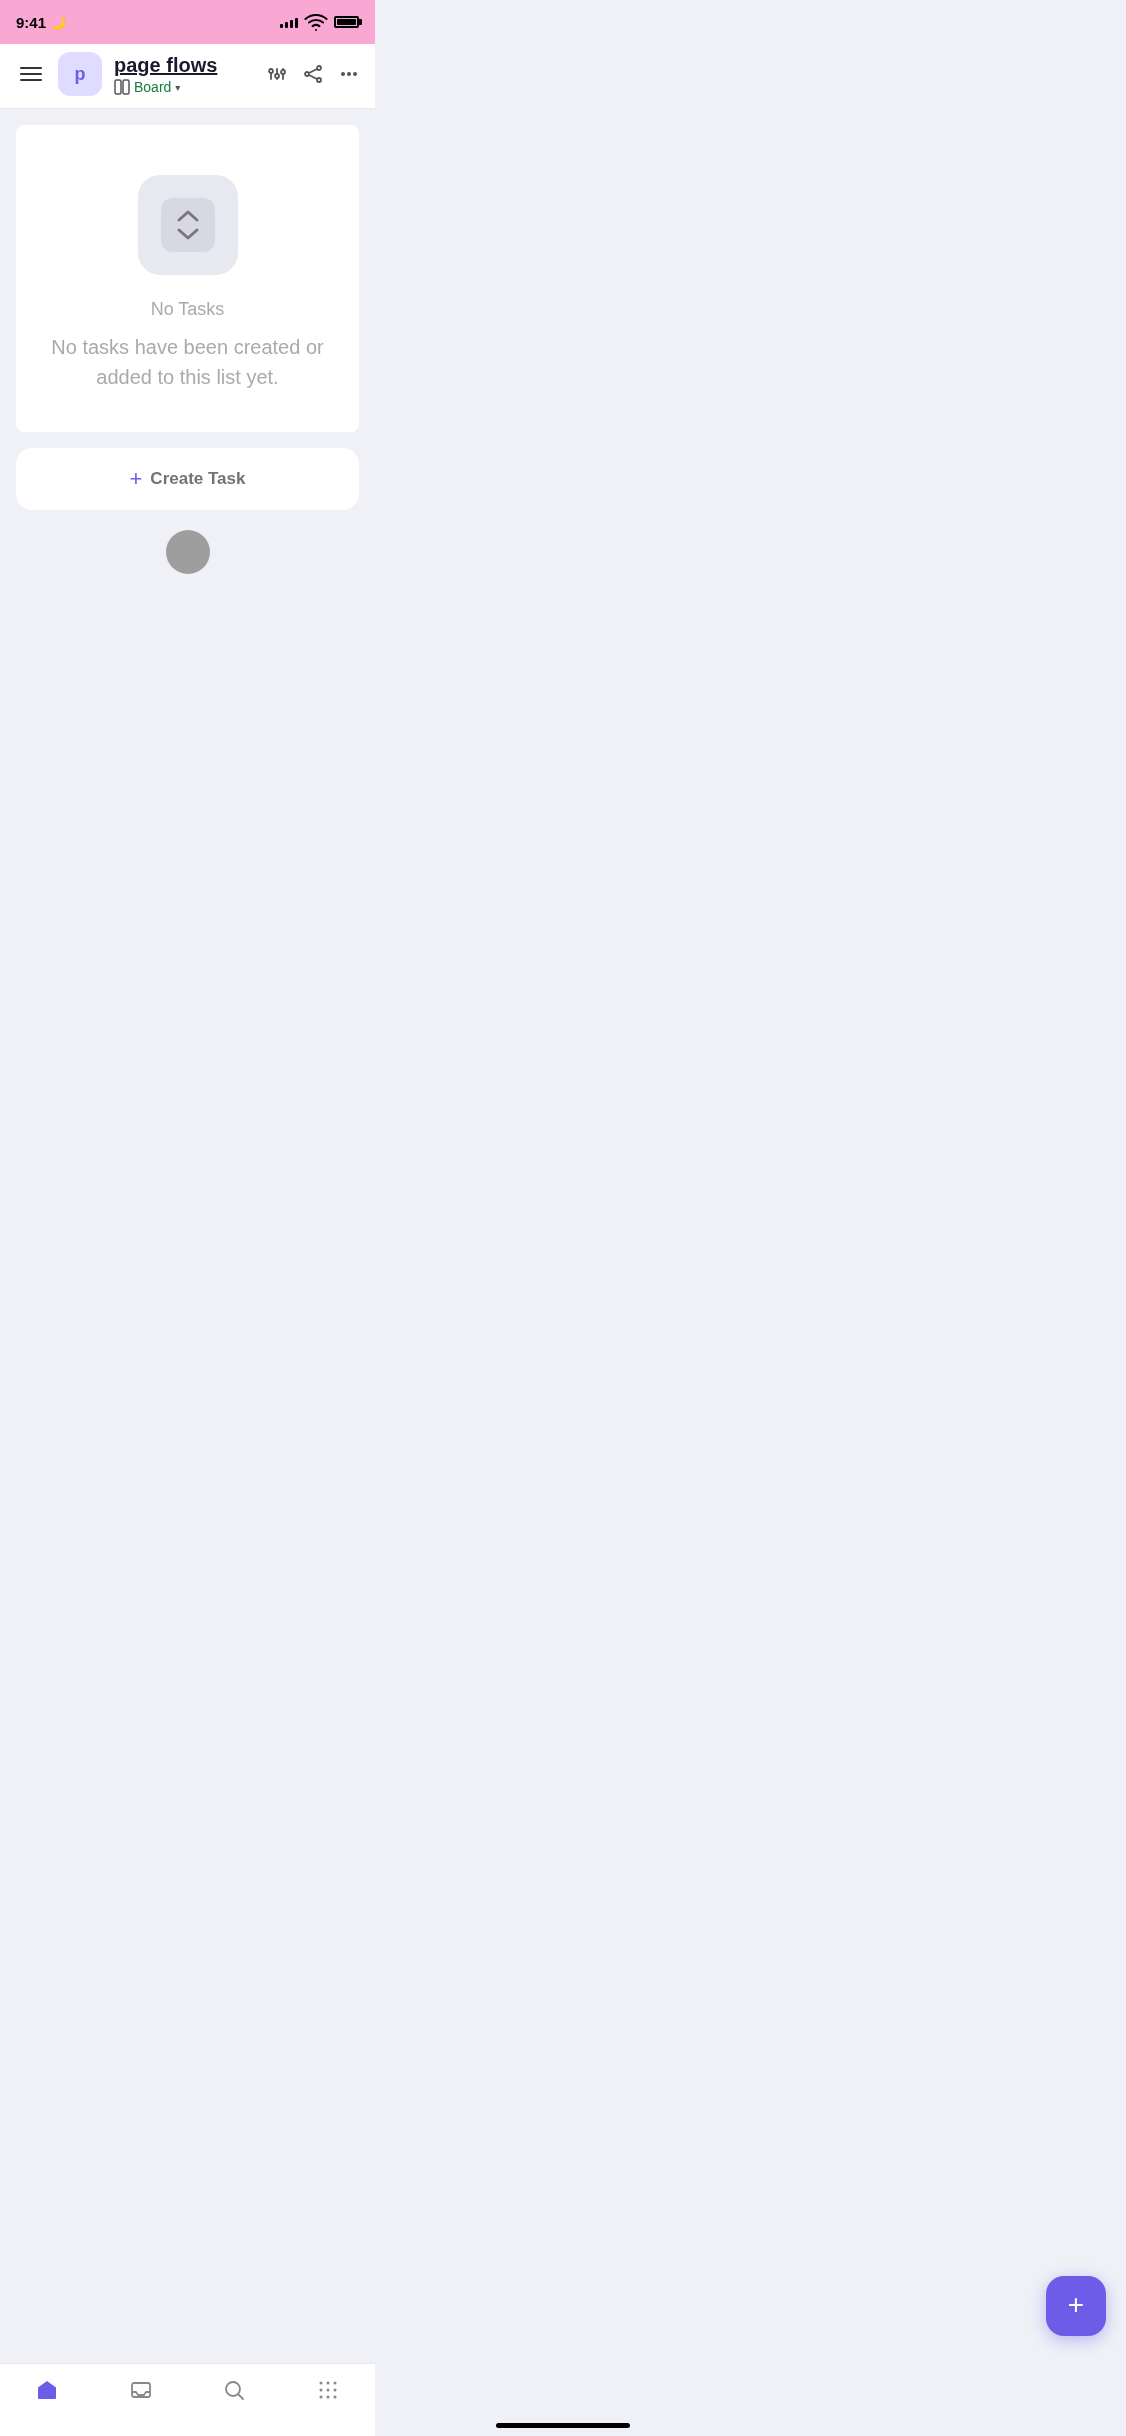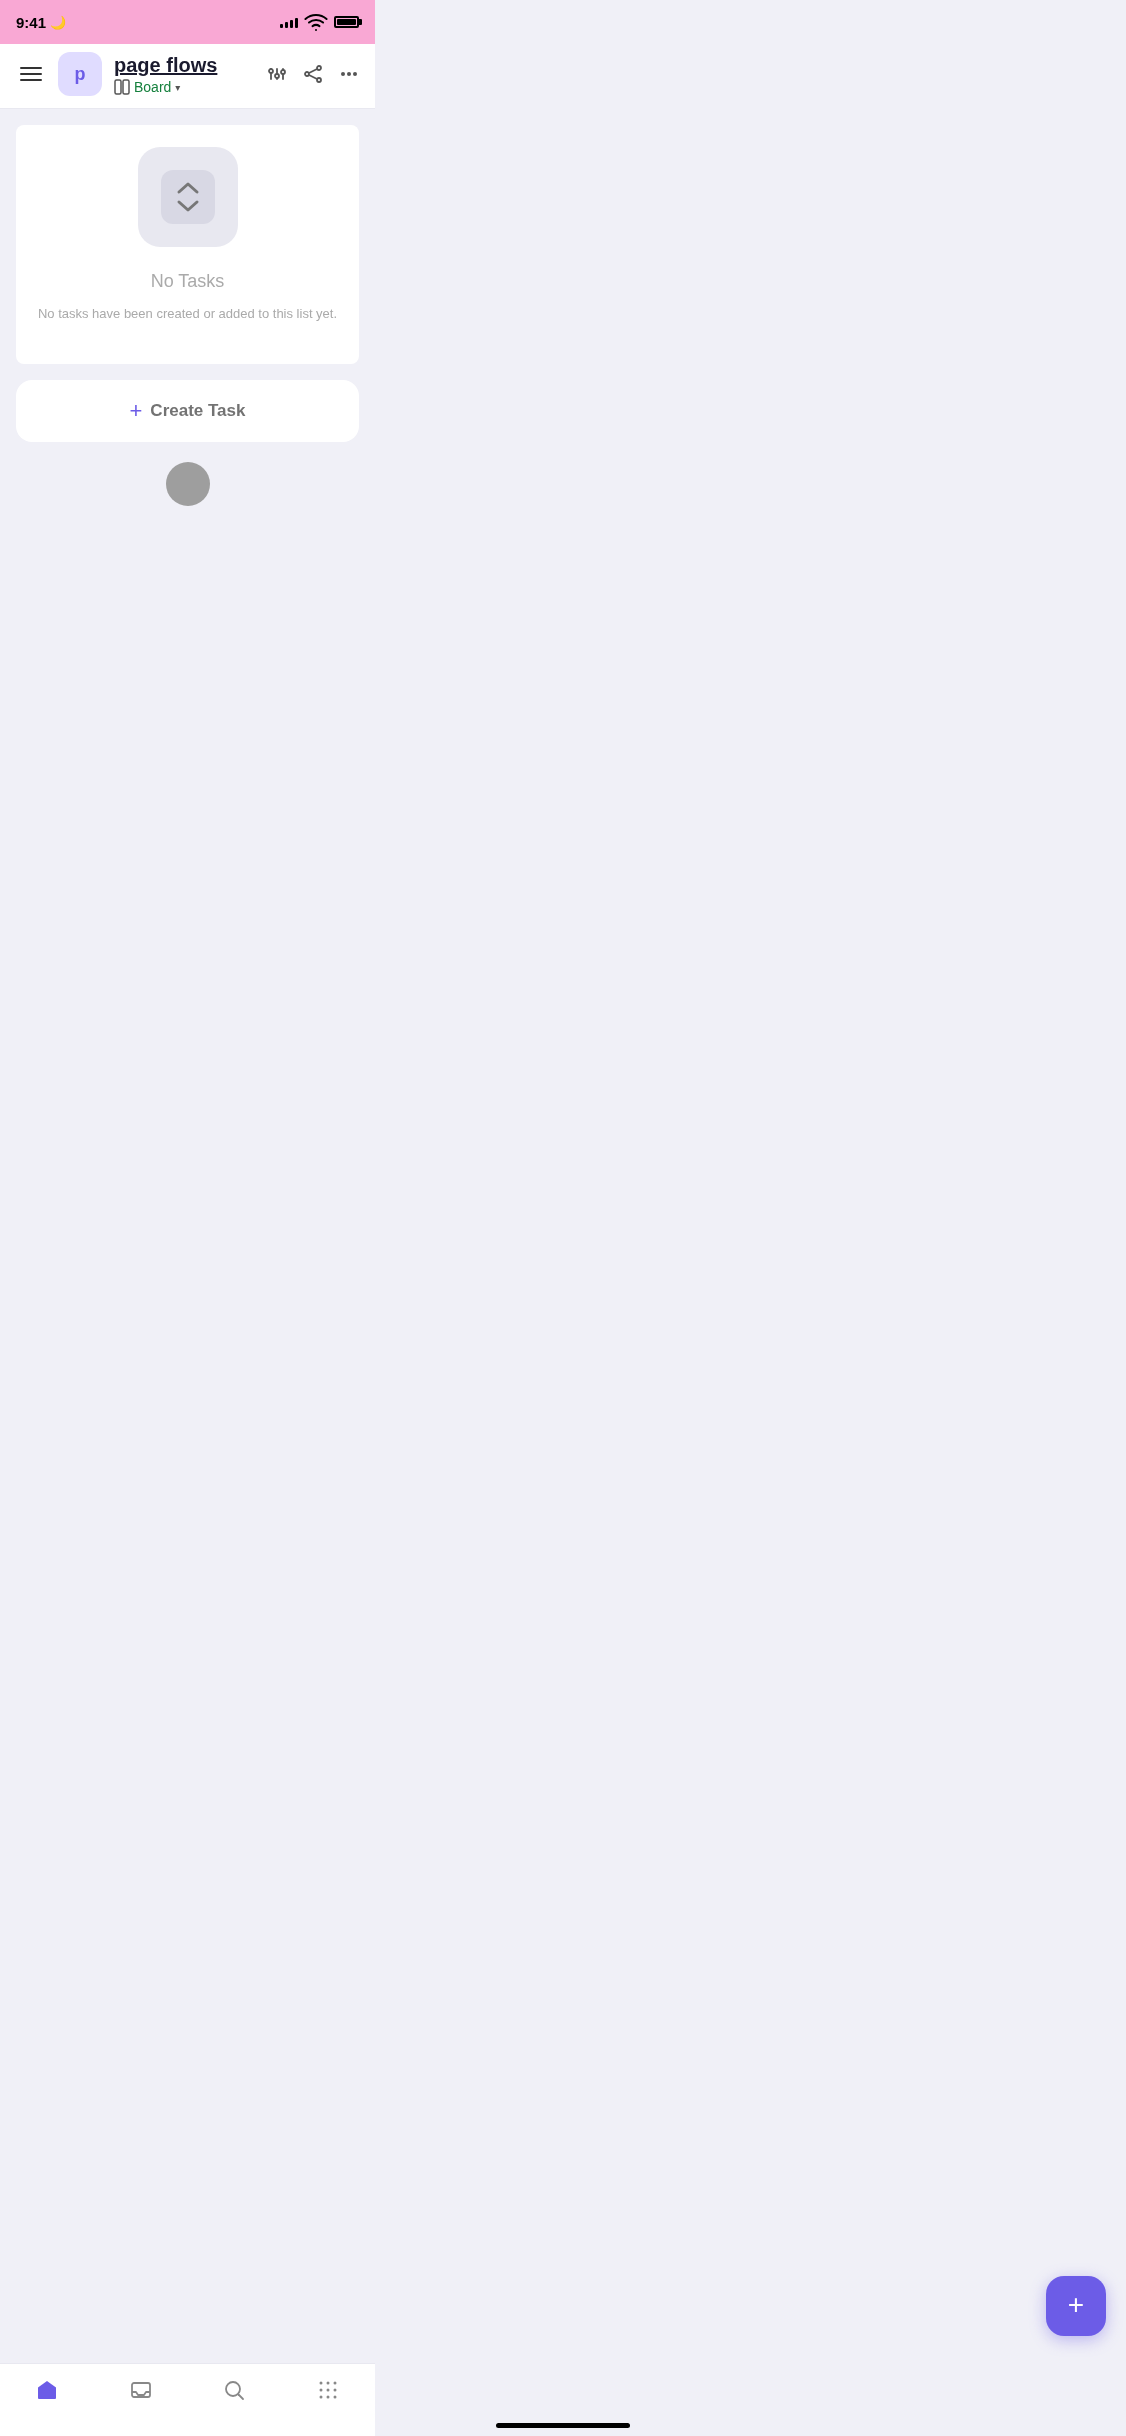--- a/index.html
+++ b/index.html
@@ -173,21 +173,21 @@
     .main-content {
       padding: 16px 16px 0;
       background: #f0f0f7;
       min-height: calc(812px - 44px - 70px - 83px);
     }
 
     
     .no-tasks-card {
       background: #ffffff;
       border-radius: 8px;
-      padding: 22px 20px 40px;
+      padding: 50px 20px 40px;
       display: flex;
       flex-direction: column;
       align-items: center;
       text-align: center;
     }
 
     .no-tasks-icon-wrapper {
       width: 100px;
       height: 100px;
       background: #e8e8f0;
@@ -199,21 +199,21 @@
     }
 
     .no-tasks-title {
       font-size: 18px;
       color: #aaa;
       font-weight: 400;
       margin-bottom: 12px;
     }
 
     .no-tasks-description {
-      font-size: 13px;
+      font-size: 20px;
       color: #aaa;
       line-height: 1.5;
     }
 
     
     .create-task-card {
       background: #ffffff;
       border-radius: 16px;
       margin-top: 16px;
       padding: 20px;

